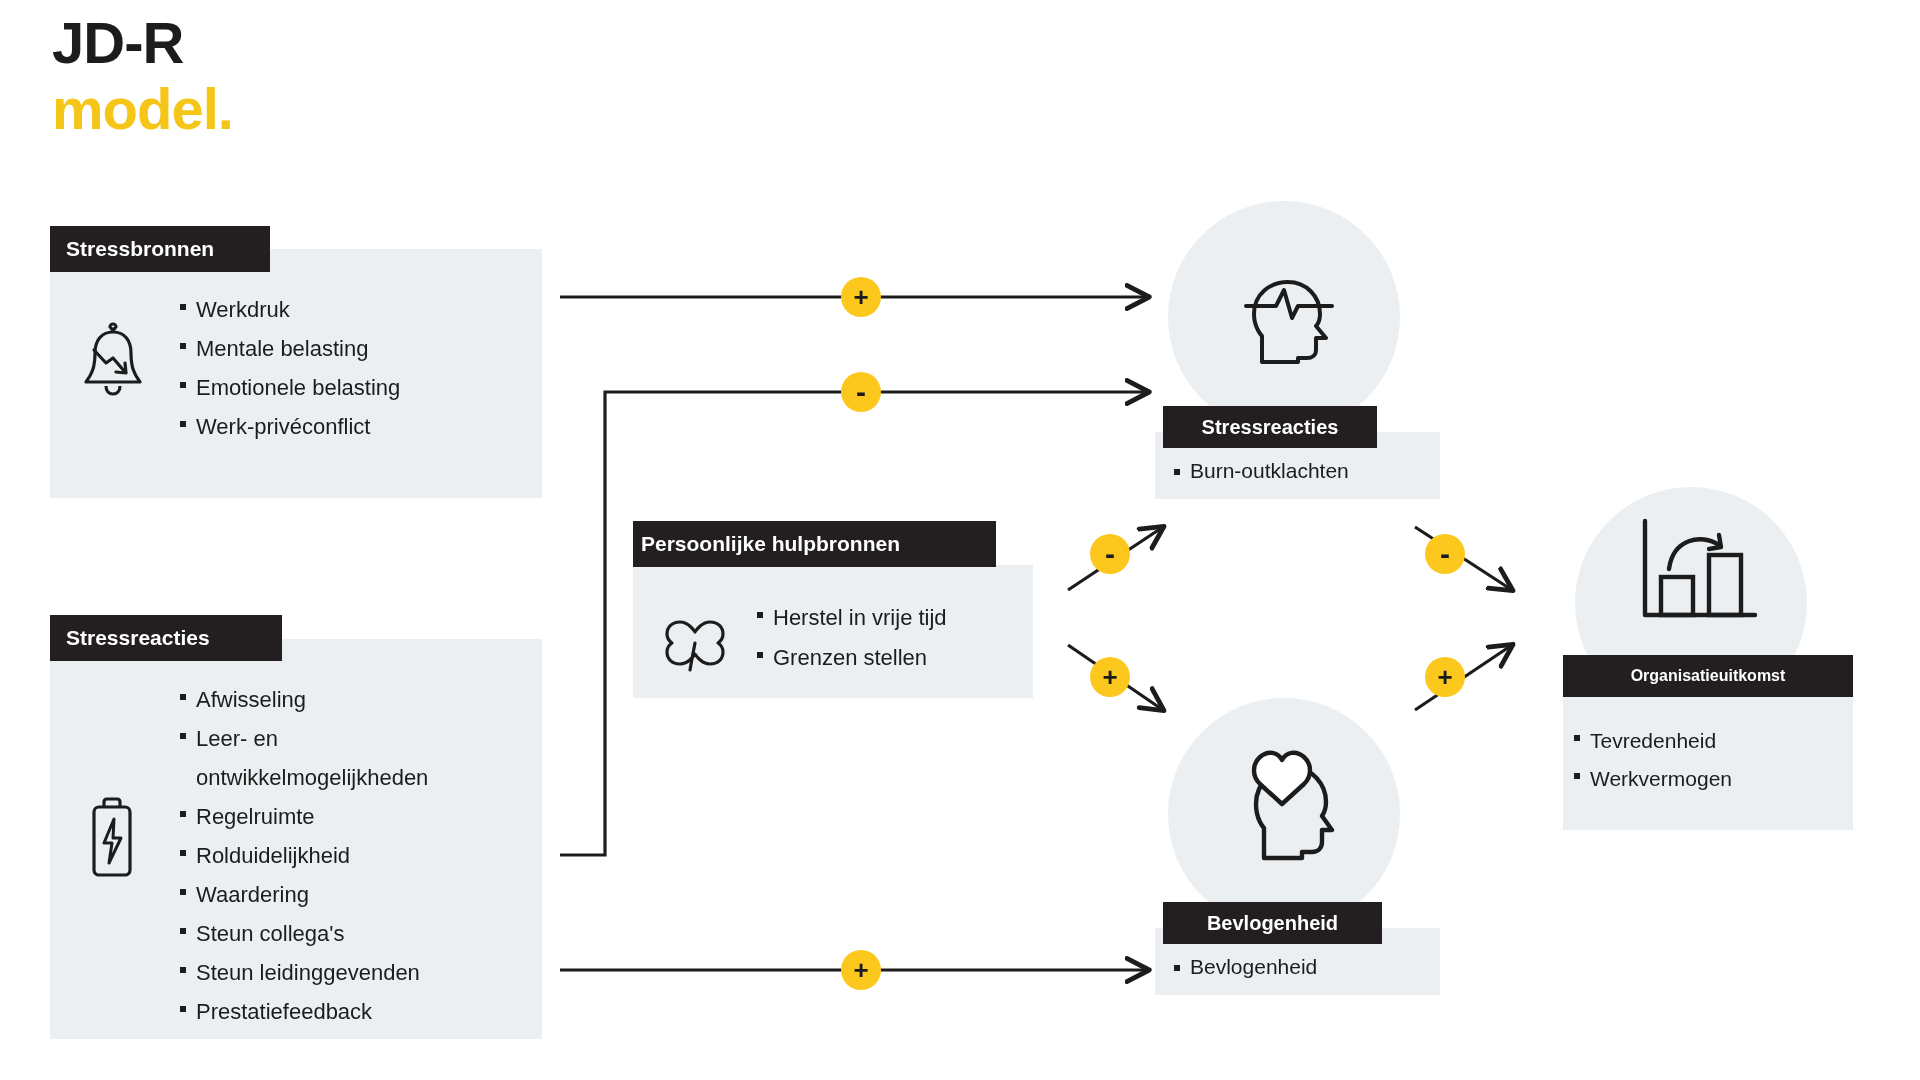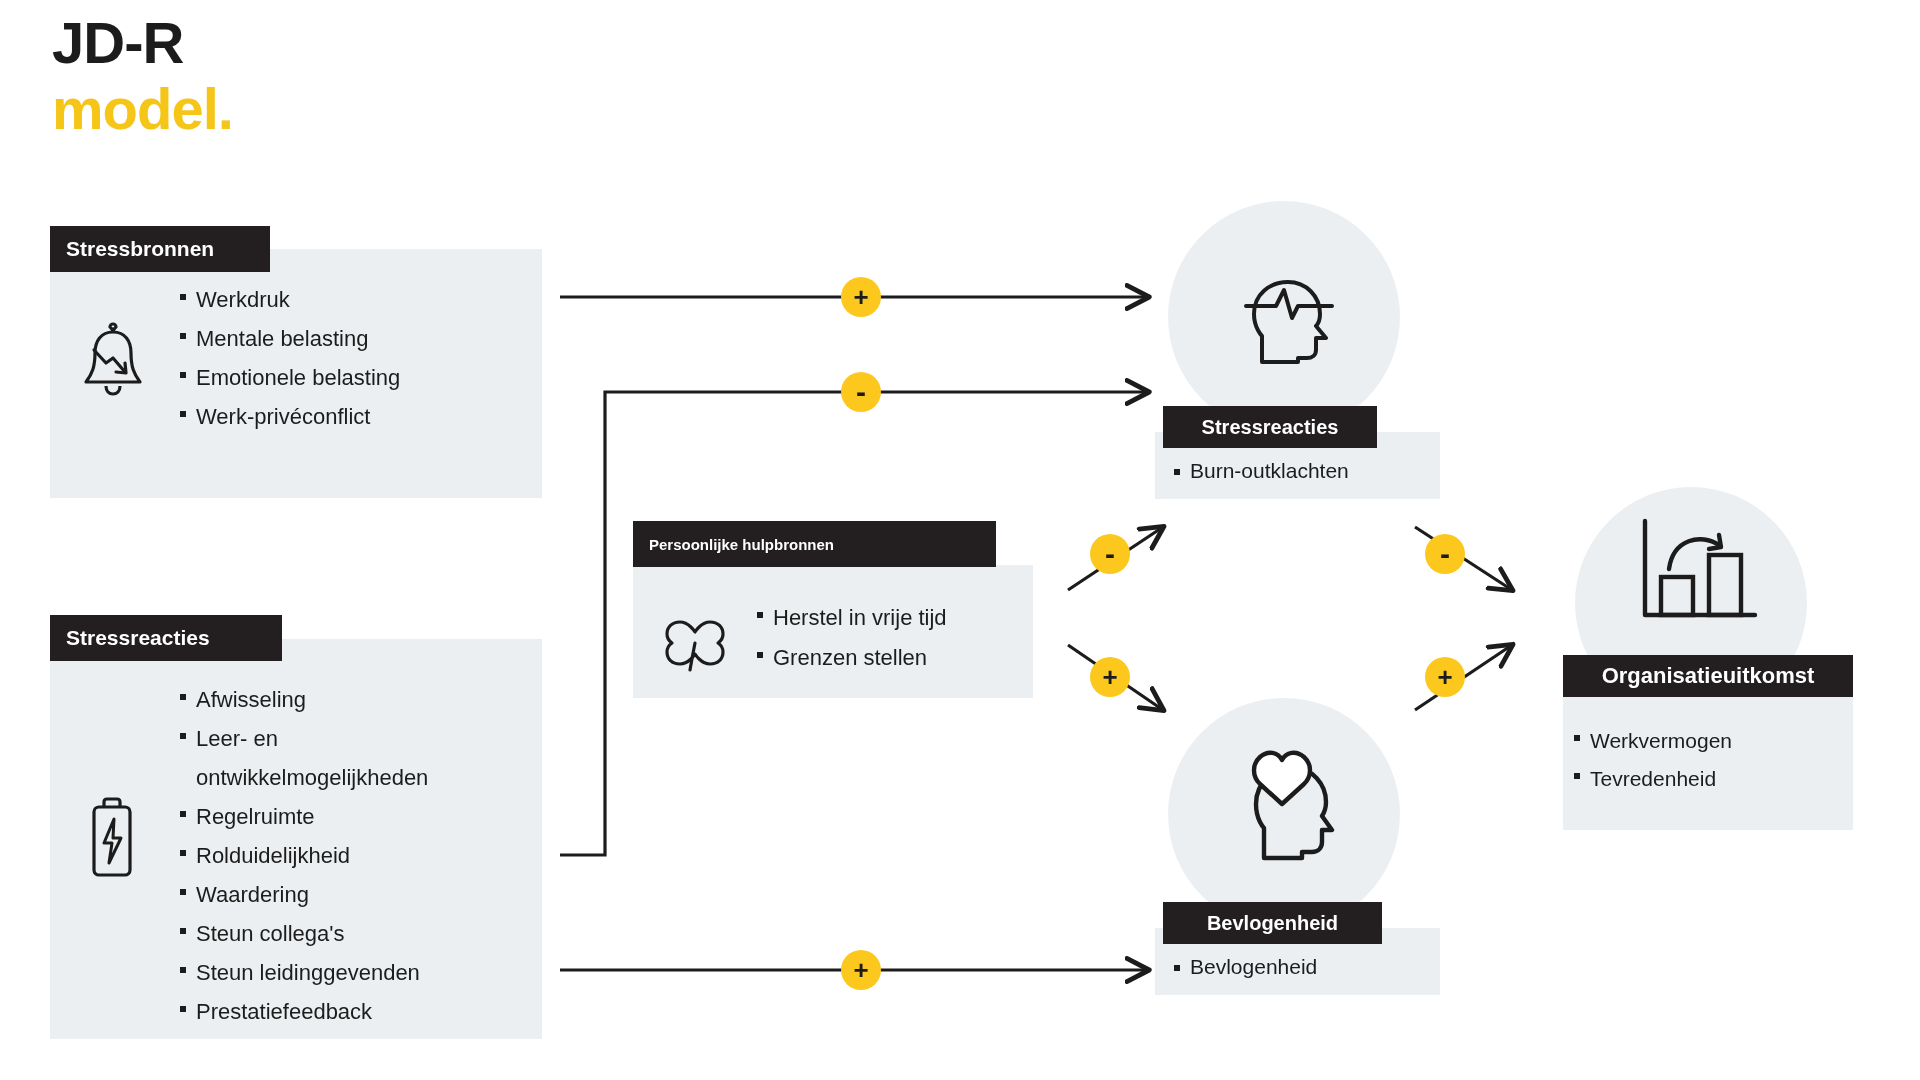--- a/index.html
+++ b/index.html
@@ -155,21 +155,21 @@
   </div>
   <div class="icon-holder" style="left:70px; top:320px;">
     <svg width="86" height="86" viewBox="0 0 86 86">
       <path d="M43,13 C43,9 40,7 40,7 C40,5.2 41.4,4 43,4 C44.6,4 46,5.2 46,7 C46,7 43,9 43,13" fill="none" stroke="#1c1c1c" stroke-width="3.2" stroke-linejoin="round"></path>
       <path d="M43,12 C55,12 61,21 61,33 C61,47 64,54 70,62 L16,62 C22,54 25,47 25,33 C25,21 31,12 43,12 Z" fill="none" stroke="#1c1c1c" stroke-width="3.2" stroke-linejoin="round"></path>
       <path d="M36,66 C36,71 39,74 43,74 C47,74 50,71 50,66" fill="none" stroke="#1c1c1c" stroke-width="3.2" stroke-linejoin="round"></path>
       <path d="M24,30 L36,43 L43,38 L55,52" fill="none" stroke="#1c1c1c" stroke-width="3.2" stroke-linecap="round" stroke-linejoin="round"></path>
       <path d="M46,52 L56,53 L55,43" fill="none" stroke="#1c1c1c" stroke-width="3.2" stroke-linecap="round" stroke-linejoin="round"></path>
     </svg>
   </div>
-  <ul class="bullets" style="left:178px; top:280px; font-size:22px; line-height:39px; width:340px;">
+  <ul class="bullets" style="left:178px; top:290px; font-size:22px; line-height:39px; width:340px;">
     <li>Werkdruk</li>
     <li>Mentale belasting</li>
     <li>Emotionele belasting</li>
     <li>Werk-privéconflict</li>
   </ul>
 
   <div class="panel-bg" style="left:50px; top:639px; width:492px; height:400px;"></div>
   <div class="hdr" style="left:50px; top:615px; width:232px; height:46px; font-size:21px;">
     <span>Stressreacties</span>
   </div>
@@ -186,21 +186,21 @@
 ontwikkelmogelijkheden</li>
     <li>Regelruimte</li>
     <li>Rolduidelijkheid</li>
     <li>Waardering</li>
     <li>Steun collega's</li>
     <li>Steun leidinggevenden</li>
     <li>Prestatiefeedback</li>
   </ul>
 
   <div class="panel-bg" style="left:633px; top:565px; width:400px; height:133px;"></div>
-  <div class="hdr" style="left:633px; top:521px; width:363px; height:46px; font-size:15px;">
+  <div class="hdr" style="left:633px; top:521px; width:363px; height:46px; font-size:21px;padding-left:8px;">
     <span>Persoonlijke hulpbronnen</span>
   </div>
   <div class="icon-holder" style="left:650px; top:590px;">
     <svg width="90" height="90" viewBox="0 0 90 90">
       <path d="M45,42 C45,42 39,32 30,32 C22,32 17,37 17,44 C17,48 19,51 22,53
                C19,55 17,58 17,62 C17,69 22,74 30,74 C39,74 45,64 45,64
                C45,64 51,74 60,74 C68,74 73,69 73,62 C73,58 71,55 68,53
                C71,51 73,48 73,44 C73,37 68,32 60,32 C51,32 45,42 45,42 Z" fill="none" stroke="#1c1c1c" stroke-width="3.2" stroke-linejoin="round"></path>
       <path d="M45,53 C45,53 42,68 40,80" fill="none" stroke="#1c1c1c" stroke-width="3.2" stroke-linecap="round"></path>
     </svg>
@@ -247,21 +247,21 @@
   <div class="icon-holder" style="left:1637px; top:515px;">
     <svg width="124" height="114" viewBox="0 0 124 114">
       <path d="M8,6 L8,100 L118,100" fill="none" stroke="#1c1c1c" stroke-width="4.4" stroke-linecap="round" stroke-linejoin="round"></path>
       <rect x="24" y="62" width="32" height="38" fill="none" stroke="#1c1c1c" stroke-width="4.4"></rect>
       <rect x="72" y="40" width="32" height="60" fill="none" stroke="#1c1c1c" stroke-width="4.4"></rect>
       <path d="M32,54 C36,24 64,18 82,30" fill="none" stroke="#1c1c1c" stroke-width="4.4" stroke-linecap="round"></path>
       <path d="M72,34 L84,32 L82,20" fill="none" stroke="#1c1c1c" stroke-width="4.4" stroke-linecap="round" stroke-linejoin="round"></path>
     </svg>
   </div>
   <div class="panel-bg" style="left:1563px; top:690px; width:290px; height:140px;"></div>
-  <div class="hdr" style="left:1563px; top:655px; width:290px; height:42px; font-size:22px; justify-content:center;">
+  <div class="hdr" style="left:1563px; top:655px; width:290px; height:42px; font-size:16px; justify-content:center;">
     <span>Organisatieuitkomst</span>
   </div>
   <ul class="bullets" style="left:1572px; top:722px; font-size:21px; line-height:38px; width:280px;">
+    <li>Tevredenheid</li>
     <li>Werkvermogen</li>
-    <li>Tevredenheid</li>
   </ul>
 
 </div>
 
 </body></html>

